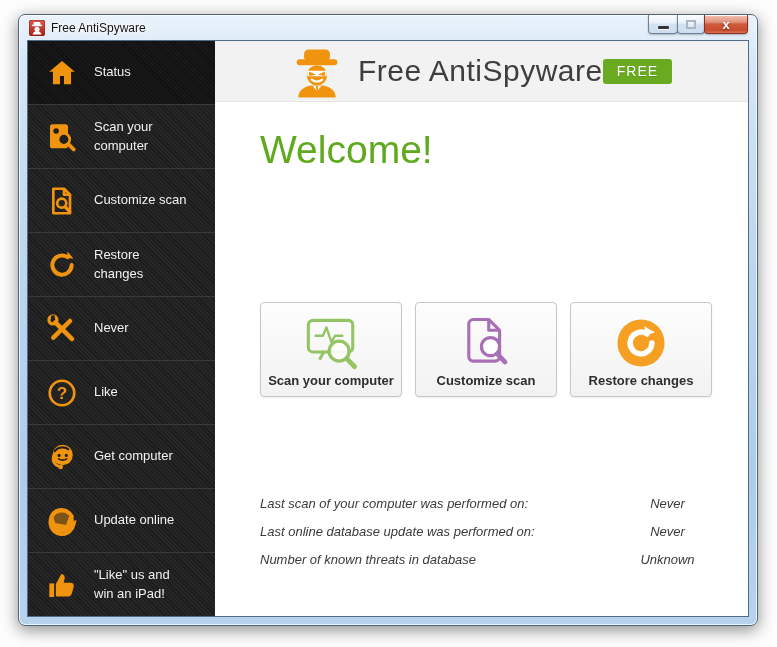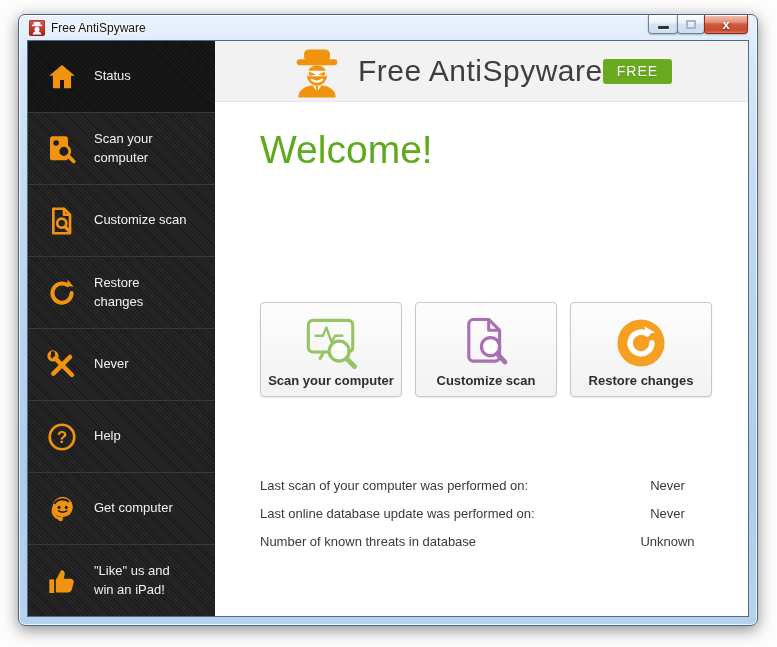--- a/index.html
+++ b/index.html
@@ -96,21 +96,21 @@
   .action-btn {
     width: 142px; height: 95px; border: 1px solid #c7c7c7; border-radius: 4px;
     background: linear-gradient(180deg, #fdfdfd, #f2f2f2);
     box-shadow: 0 1px 2px rgba(0,0,0,0.07);
     display: flex; flex-direction: column; align-items: center; justify-content: center;
     cursor: pointer; padding-top: 4px;
   }
   .action-icon { width: 58px; height: 56px; }
   .action-label { font-size: 13px; font-weight: bold; color: #2e2e2e; margin-top: 2px; }
 
-  .status-list { position: absolute; left: 45px; top: 376px; width: 480px; }
+  .status-list { position: absolute; left: 45px; top: 394px; width: 480px; font-style: italic; }
   .status-row { display: flex; margin-bottom: 13px; font-size: 13px; color: #3a3a3a; }
   .status-label { flex: 0 0 335px; }
   .status-value { flex: 1; text-align: center; }
 </style>
 </head>
 <body>
 
 <div class="window">
 
   <div class="titlebar">
@@ -189,36 +189,45 @@
           <rect x="3.8" y="1.8" width="2.8" height="3" fill="#1f1f1f"></rect>
         </svg>
         <span class="side-label">Never</span>
       </div>
 
       <div class="side-item">
         <svg class="side-icon" viewBox="0 0 24 24">
           <circle cx="12" cy="12" r="9.2" fill="none" stroke="#F0940F" stroke-width="2"></circle>
           <text x="12" y="16.6" text-anchor="middle" font-size="13" font-weight="bold" fill="#F0940F" font-family="Liberation Sans, sans-serif">?</text>
         </svg>
-        <span class="side-label">Help</span>
+        <span class="side-label">Like</span>
       </div>
 
       <div class="side-item">
         <svg class="side-icon" viewBox="0 0 24 24">
           <circle cx="12.5" cy="10.5" r="7.6" fill="#F0940F"></circle>
           <path d="M6.2 8.2c2.2-3.8 8-4.6 11-1.6" stroke="#1f1f1f" stroke-width="1.6" fill="none"></path>
           <circle cx="9.8" cy="10.8" r="1.15" fill="#1f1f1f"></circle>
           <circle cx="15.2" cy="10.8" r="1.15" fill="#1f1f1f"></circle>
           <path d="M9.5 13.4q3 2 6 0" stroke="#1f1f1f" stroke-width="1.3" fill="none" stroke-linecap="round"></path>
           <path d="M5.6 11.5c-1 3.4.8 6.6 4.2 7.6" stroke="#F0940F" stroke-width="2.2" fill="none" stroke-linecap="round"></path>
           <circle cx="11" cy="19.5" r="1.7" fill="#F0940F"></circle>
         </svg>
         <span class="side-label">Get computer</span>
       </div>
 
+      <div class="side-item">
+        <svg class="side-icon" viewBox="0 0 24 24">
+          <circle cx="11.5" cy="11.5" r="9.3" fill="#F0940F"></circle>
+          <path d="M5 7.5 12 4l5.5 4-2.5 7-8-1.5z" fill="#1f1f1f" opacity="0.55"></path>
+          <path d="M19.5 8.5a8.8 8.8 0 1 0 1.2 6" fill="none" stroke="#F0940F" stroke-width="2.6" stroke-linecap="round"></path>
+          <path d="M22.9 11.2l-4.6 1.6 3.4 3.4z" fill="#F0940F"></path>
+        </svg>
+        <span class="side-label">Update online</span>
+      </div>
 
       <div class="side-item">
         <svg class="side-icon" viewBox="0 0 24 24">
           <path d="M2.5 10.8h3.6V21H2.5z" fill="#F0940F"></path>
           <path d="M7.4 20.6v-9.4l4.1-7.4c1.9.1 2.8 1.5 2.5 3.3l-.7 3.2h5.3c1.5 0 2.6 1.4 2.2 2.9l-1.5 5.4c-.3 1.2-1.4 2-2.6 2z" fill="#F0940F"></path>
         </svg>
         <span class="side-label">"Like" us and win an iPad!</span>
       </div>
 
     </div>

